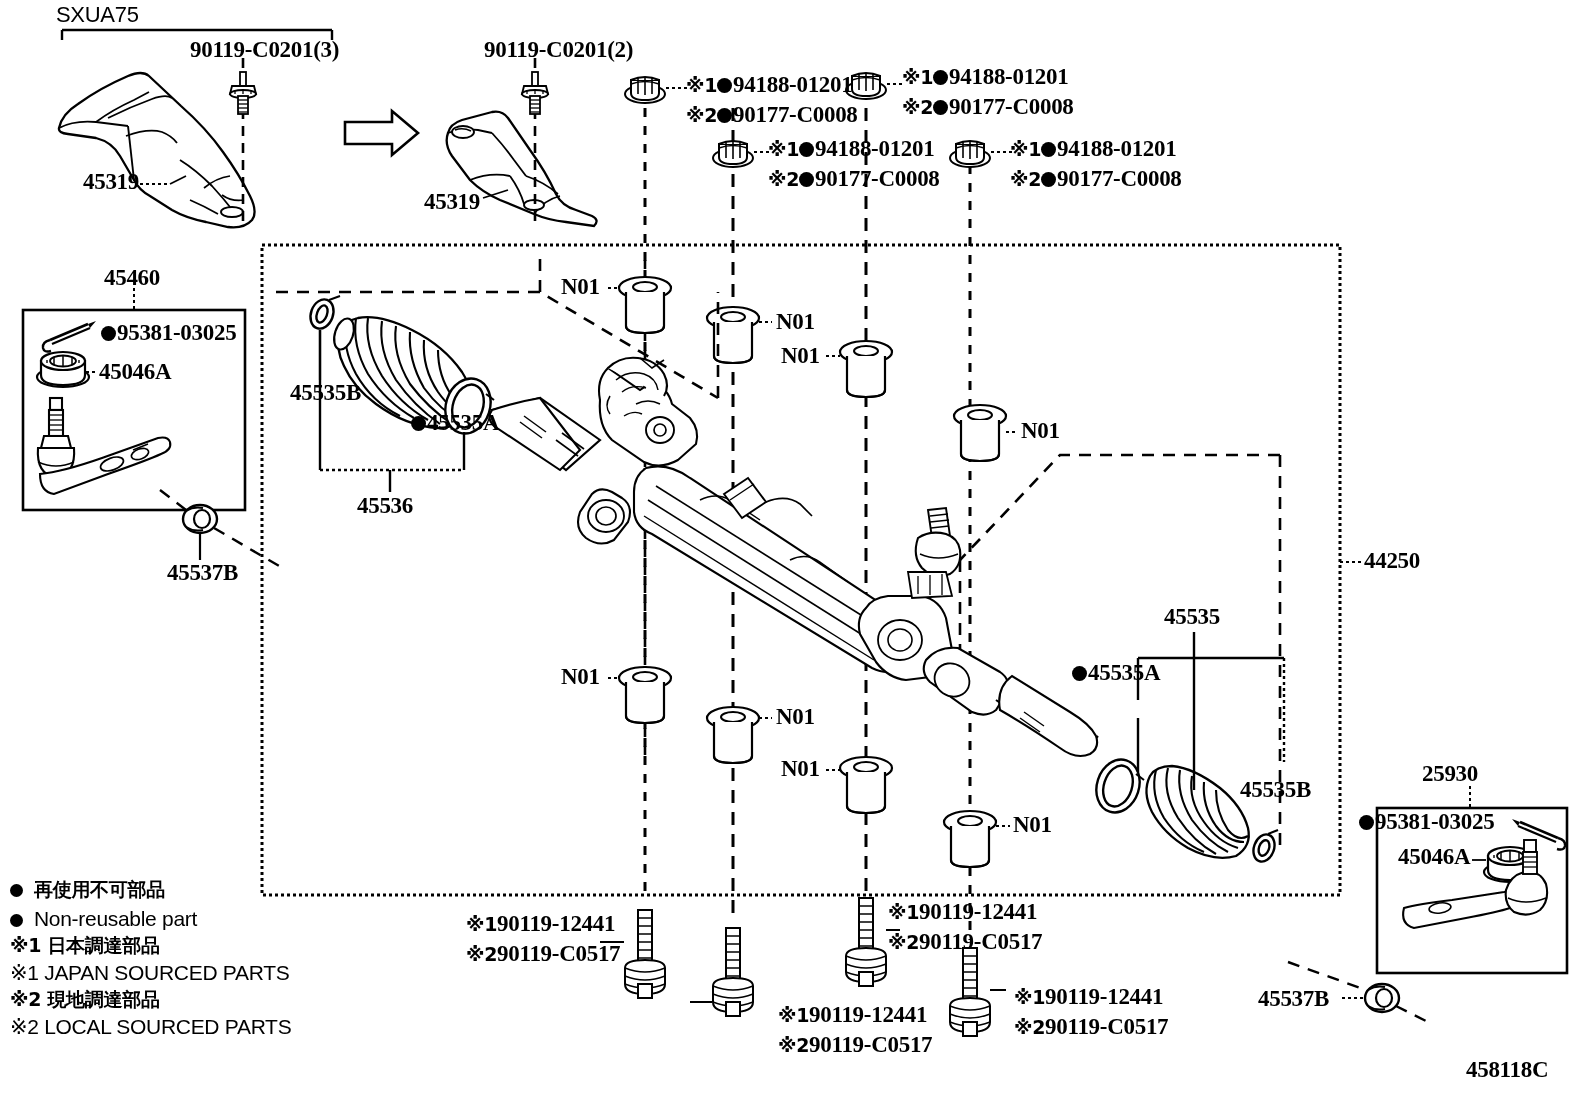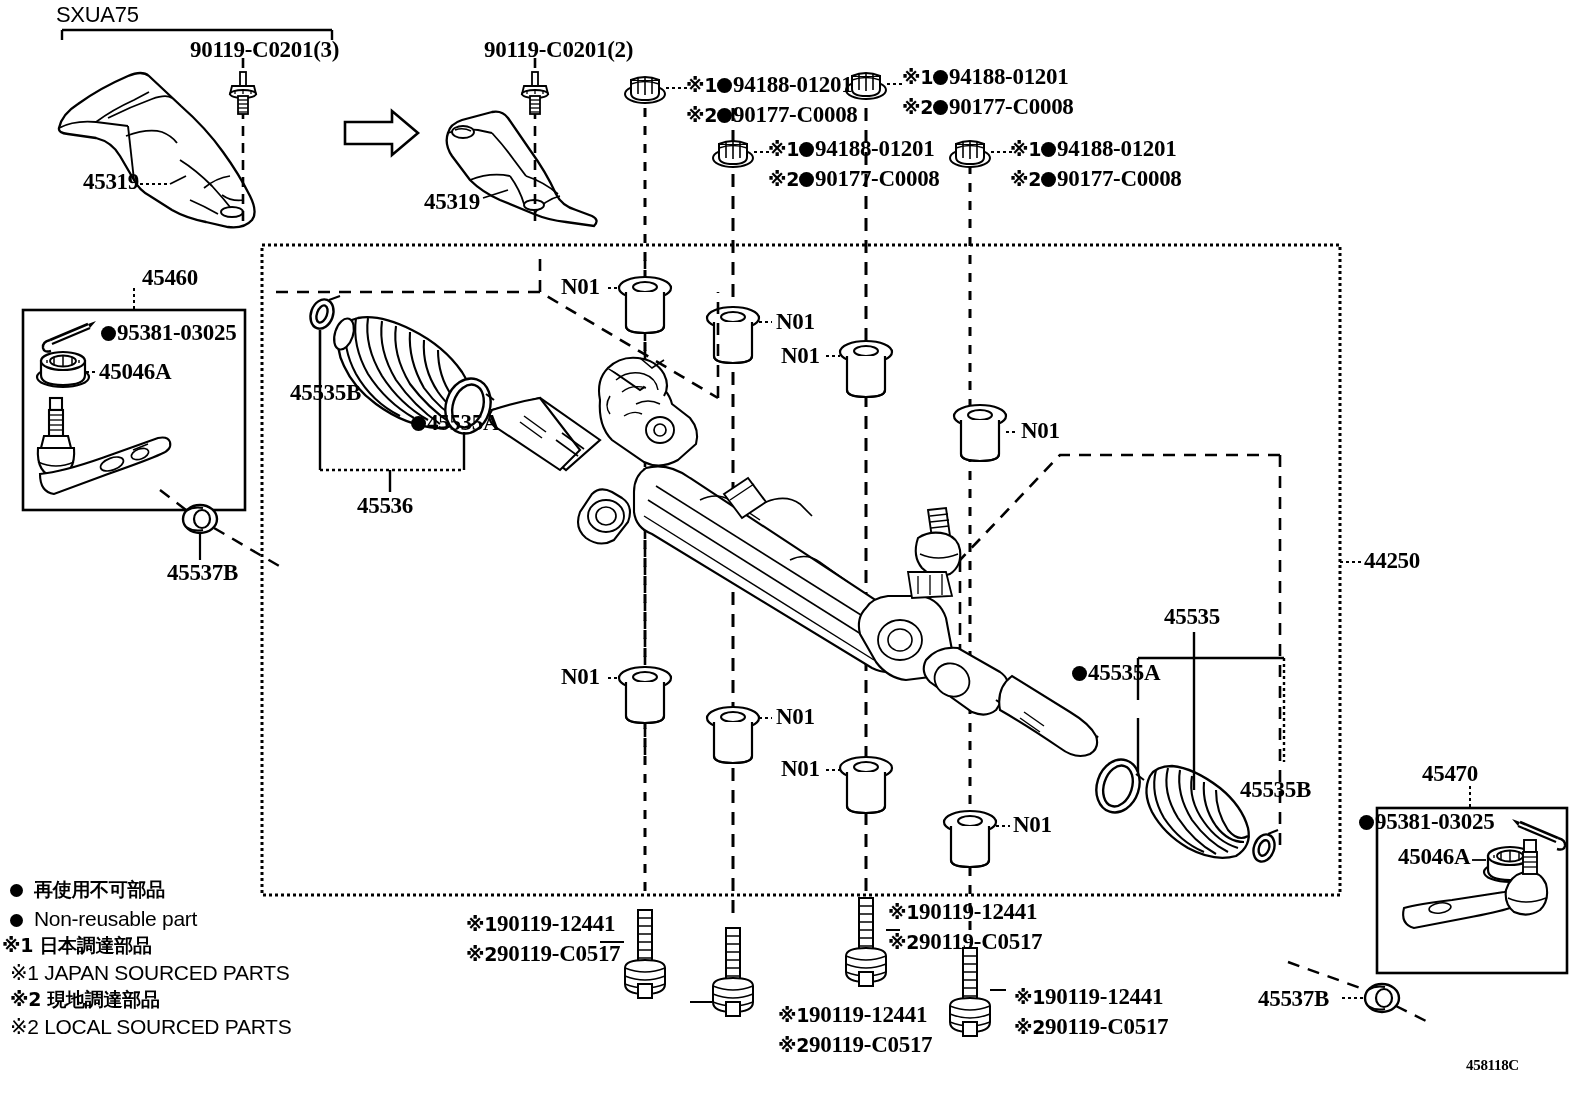--- a/index.html
+++ b/index.html
@@ -44,21 +44,21 @@
     letter-spacing: -0.2px;
   }
   .lbl.jp {
     font-family: "DejaVu Sans", sans-serif;
     font-weight: bold;
     font-size: 19px;
   }
   .lbl.code {
     font-family: "Liberation Serif", serif;
     font-weight: bold;
-    font-size: 15px;
+    font-size: 23px;
   }
   .dot {
     display: inline-block;
     width: 15px;
     height: 15px;
     border-radius: 50%;
     background: #000;
     vertical-align: -1px;
     margin-right: 1px;
   }
@@ -581,21 +581,21 @@
   </div>
   <div class="lbl pairline" style="left:902px; top:62px;">
     <div><span class="mk">※1</span><span class="dot"></span><span>94188-01201</span></div>
     <div><span class="mk">※2</span><span class="dot"></span><span>90177-C0008</span></div>
   </div>
   <div class="lbl pairline" style="left:1010px; top:134px;">
     <div><span class="mk">※1</span><span class="dot"></span><span>94188-01201</span></div>
     <div><span class="mk">※2</span><span class="dot"></span><span>90177-C0008</span></div>
   </div>
 
-  <div class="lbl" style="left:104px; top:266px;margin-left:38px;">45460</div>
+  <div class="lbl" style="left:104px; top:266px;">45460</div>
   <div class="lbl" style="left:101px; top:321px;">
     <span class="dot"></span><span>95381-03025</span>
   </div>
   <div class="lbl" style="left:99px; top:360px;">45046A</div>
   <div class="lbl" style="left:167px; top:561px;">45537B</div>
 
   <div class="lbl" style="left:290px; top:381px;">45535B</div>
   <div class="lbl" style="left:411px; top:411px;">
     <span class="dot"></span><span>45535A</span>
   </div>
@@ -611,21 +611,21 @@
   <div class="lbl" style="left:1013px; top:813px;">N01</div>
 
   <div class="lbl" style="left:1364px; top:549px;">44250</div>
 
   <div class="lbl" style="left:1164px; top:605px;">45535</div>
   <div class="lbl" style="left:1072px; top:661px;">
     <span class="dot"></span><span>45535A</span>
   </div>
   <div class="lbl" style="left:1240px; top:778px;">45535B</div>
 
-  <div class="lbl" style="left:1422px; top:762px;">45470</div>
+  <div class="lbl" style="left:1422px; top:762px;">25930</div>
   <div class="lbl" style="left:1359px; top:810px;">
     <span class="dot"></span><span>95381-03025</span>
   </div>
   <div class="lbl" style="left:1398px; top:845px;">45046A</div>
   <div class="lbl" style="left:1258px; top:987px;">45537B</div>
 
   <div class="lbl pairline" style="left:466px; top:909px;">
     <div><span class="mk">※1</span><span>90119-12441</span></div>
     <div><span class="mk">※2</span><span>90119-C0517</span></div>
   </div>
@@ -643,20 +643,20 @@
   </div>
 
   <div class="legend-row" style="left:10px; top:880px;">
     <span class="dot sm"></span>
     <span class="lbl jp" style="position:static; margin-left:6px;">再使用不可部品</span>
   </div>
   <div class="legend-row" style="left:10px; top:908px;">
     <span class="dot sm"></span>
     <span class="lbl sans" style="position:static; margin-left:6px; font-size:21px;">Non-reusable part</span>
   </div>
-  <div class="lbl jp" style="left:2px; top:936px;">※1 日本調達部品</div>
+  <div class="lbl jp" style="left:10px; top:936px;">※1 日本調達部品</div>
   <div class="lbl sans" style="left:10px; top:962px; font-size:21px;">※1 JAPAN SOURCED PARTS</div>
   <div class="lbl jp" style="left:10px; top:990px;">※2 現地調達部品</div>
   <div class="lbl sans" style="left:10px; top:1016px; font-size:21px;">※2 LOCAL SOURCED PARTS</div>
 
   <div class="lbl code" style="left:1466px; top:1058px;">458118C</div>
 
 </div>
 
 </body></html>

